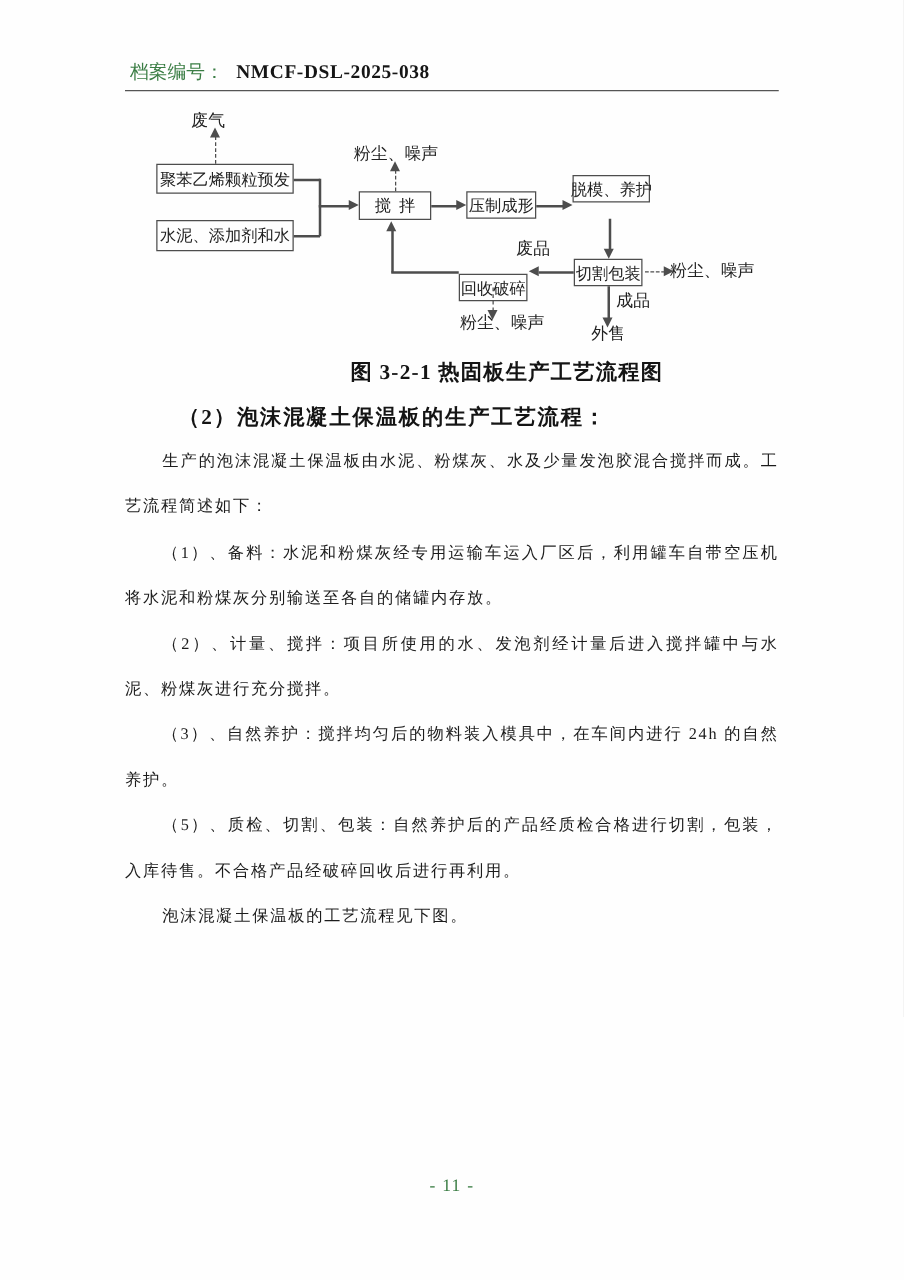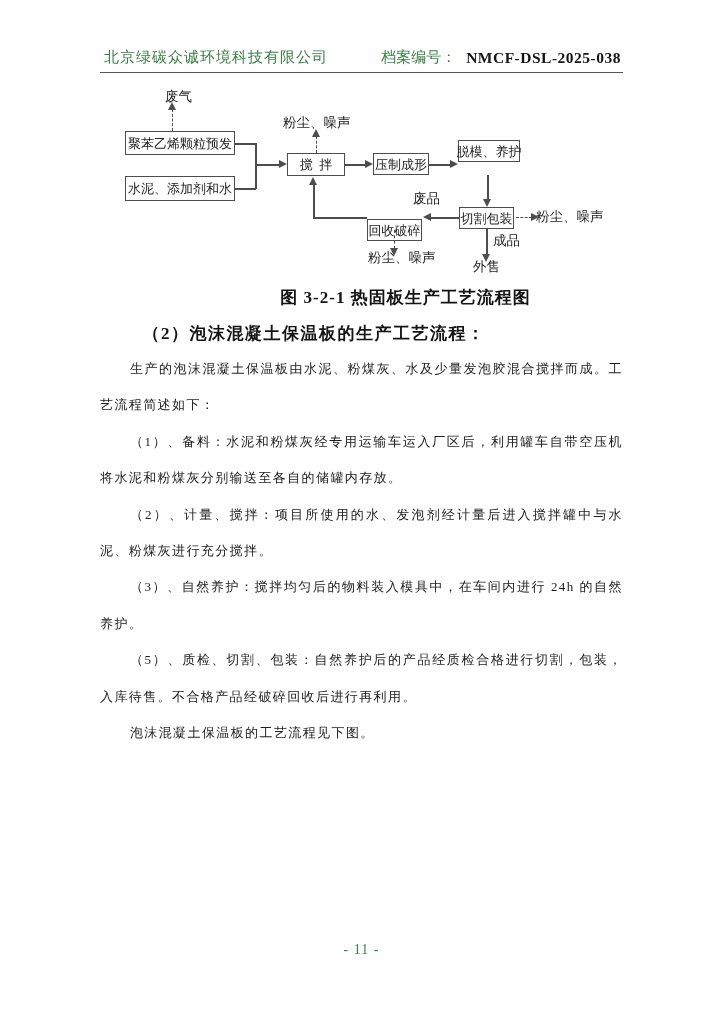--- a/index.html
+++ b/index.html
@@ -61,30 +61,29 @@
     position:absolute;left:0;top:942px;width:100%;text-align:center;
     font-size:14px;color:var(--accent-green);letter-spacing:1px;
   }
 </style>
 </head>
 <body>
 
 <div class="page">
 
   <div class="header">
-    <span class="company">北京绿碳众诚环境科技有限公司</span>
     <span class="right">
       <span class="archive-label">档案编号：</span>
       <span class="archive-no">NMCF-DSL-2025-038</span>
     </span>
   </div>
 
   <div class="flowchart">
 
-    <div class="flabel" style="left:70px;top:2px;text-align:right;">废气</div>
+    <div class="flabel" style="left:58px;top:2px;text-align:right;">废气</div>
     <div class="flabel" style="left:188px;top:28px;">粉尘、噪声</div>
     <div class="flabel" style="left:441px;top:122px;">粉尘、噪声</div>
     <div class="flabel" style="left:273px;top:163px;">粉尘、噪声</div>
     <div class="flabel" style="left:318px;top:104px;">废品</div>
     <div class="flabel" style="left:398px;top:146px;">成品</div>
     <div class="flabel" style="left:378px;top:172px;">外售</div>
 
     <div class="fbox" style="left:30px;top:43px;width:110px;height:24px;">聚苯乙烯颗粒预发</div>
     <div class="fbox" style="left:30px;top:88px;width:110px;height:25px;">水泥、添加剂和水</div>
     <div class="fbox" style="left:192px;top:65px;width:58px;height:23px;">搅  拌</div>

